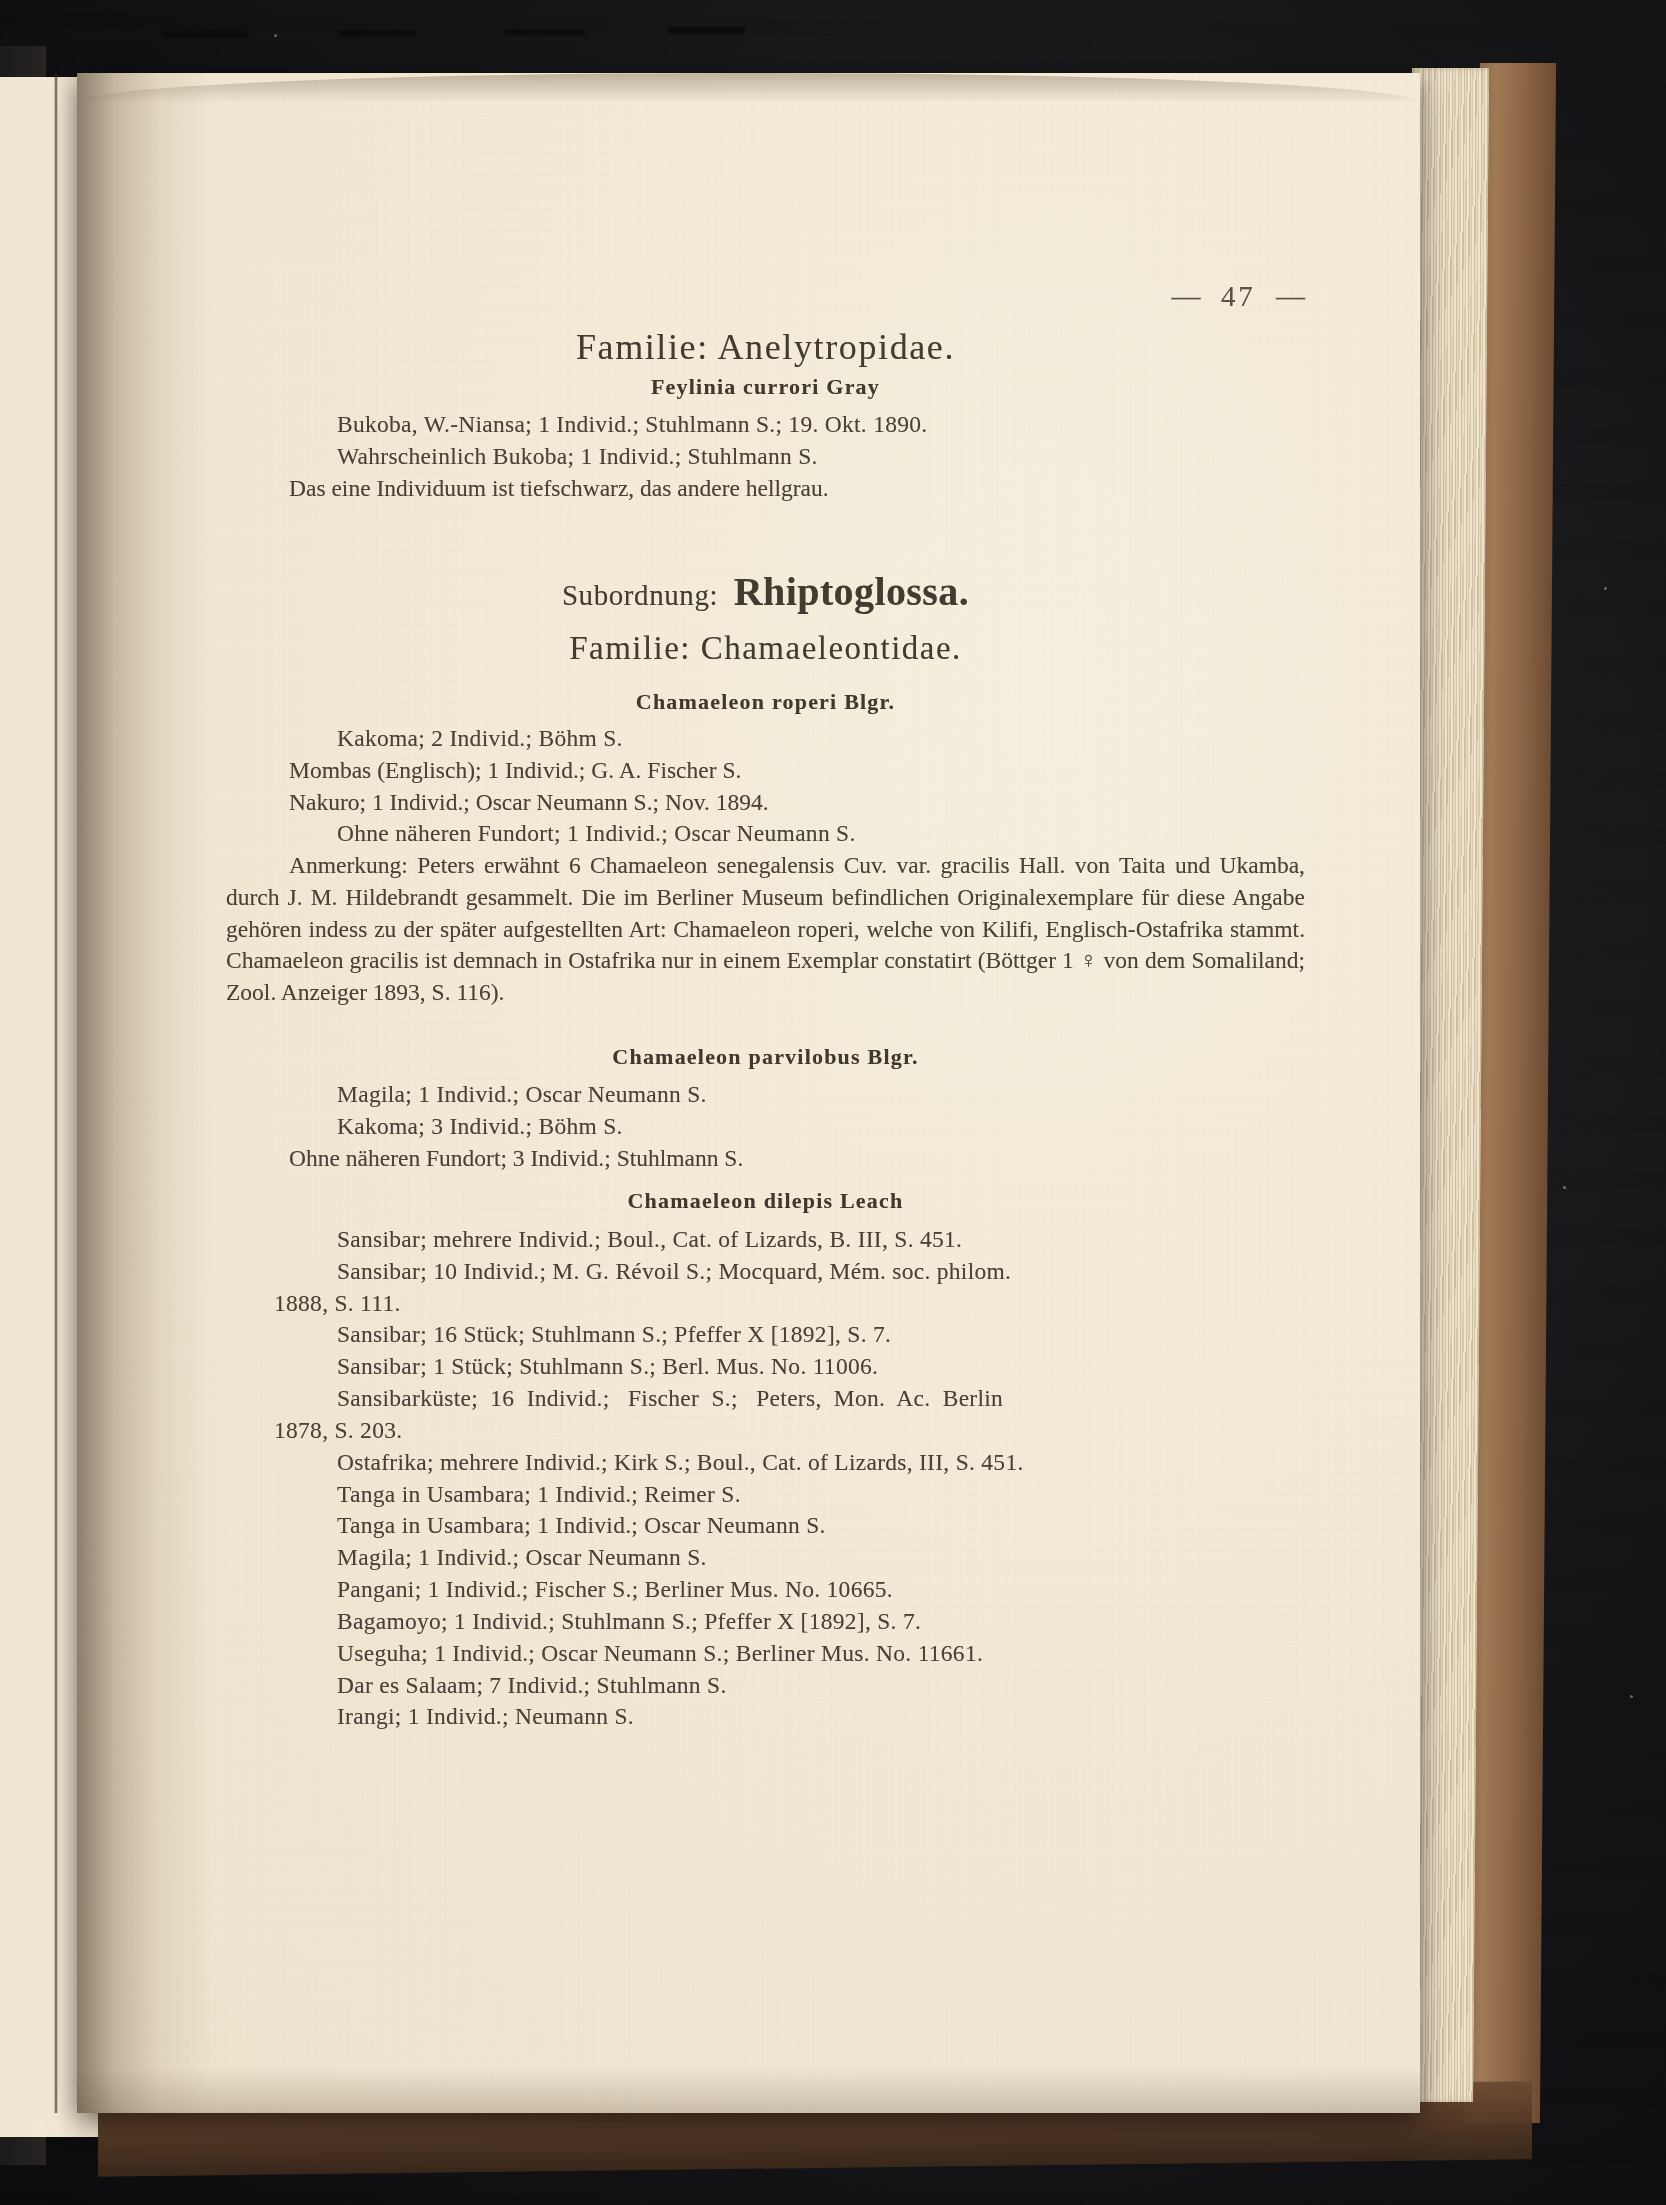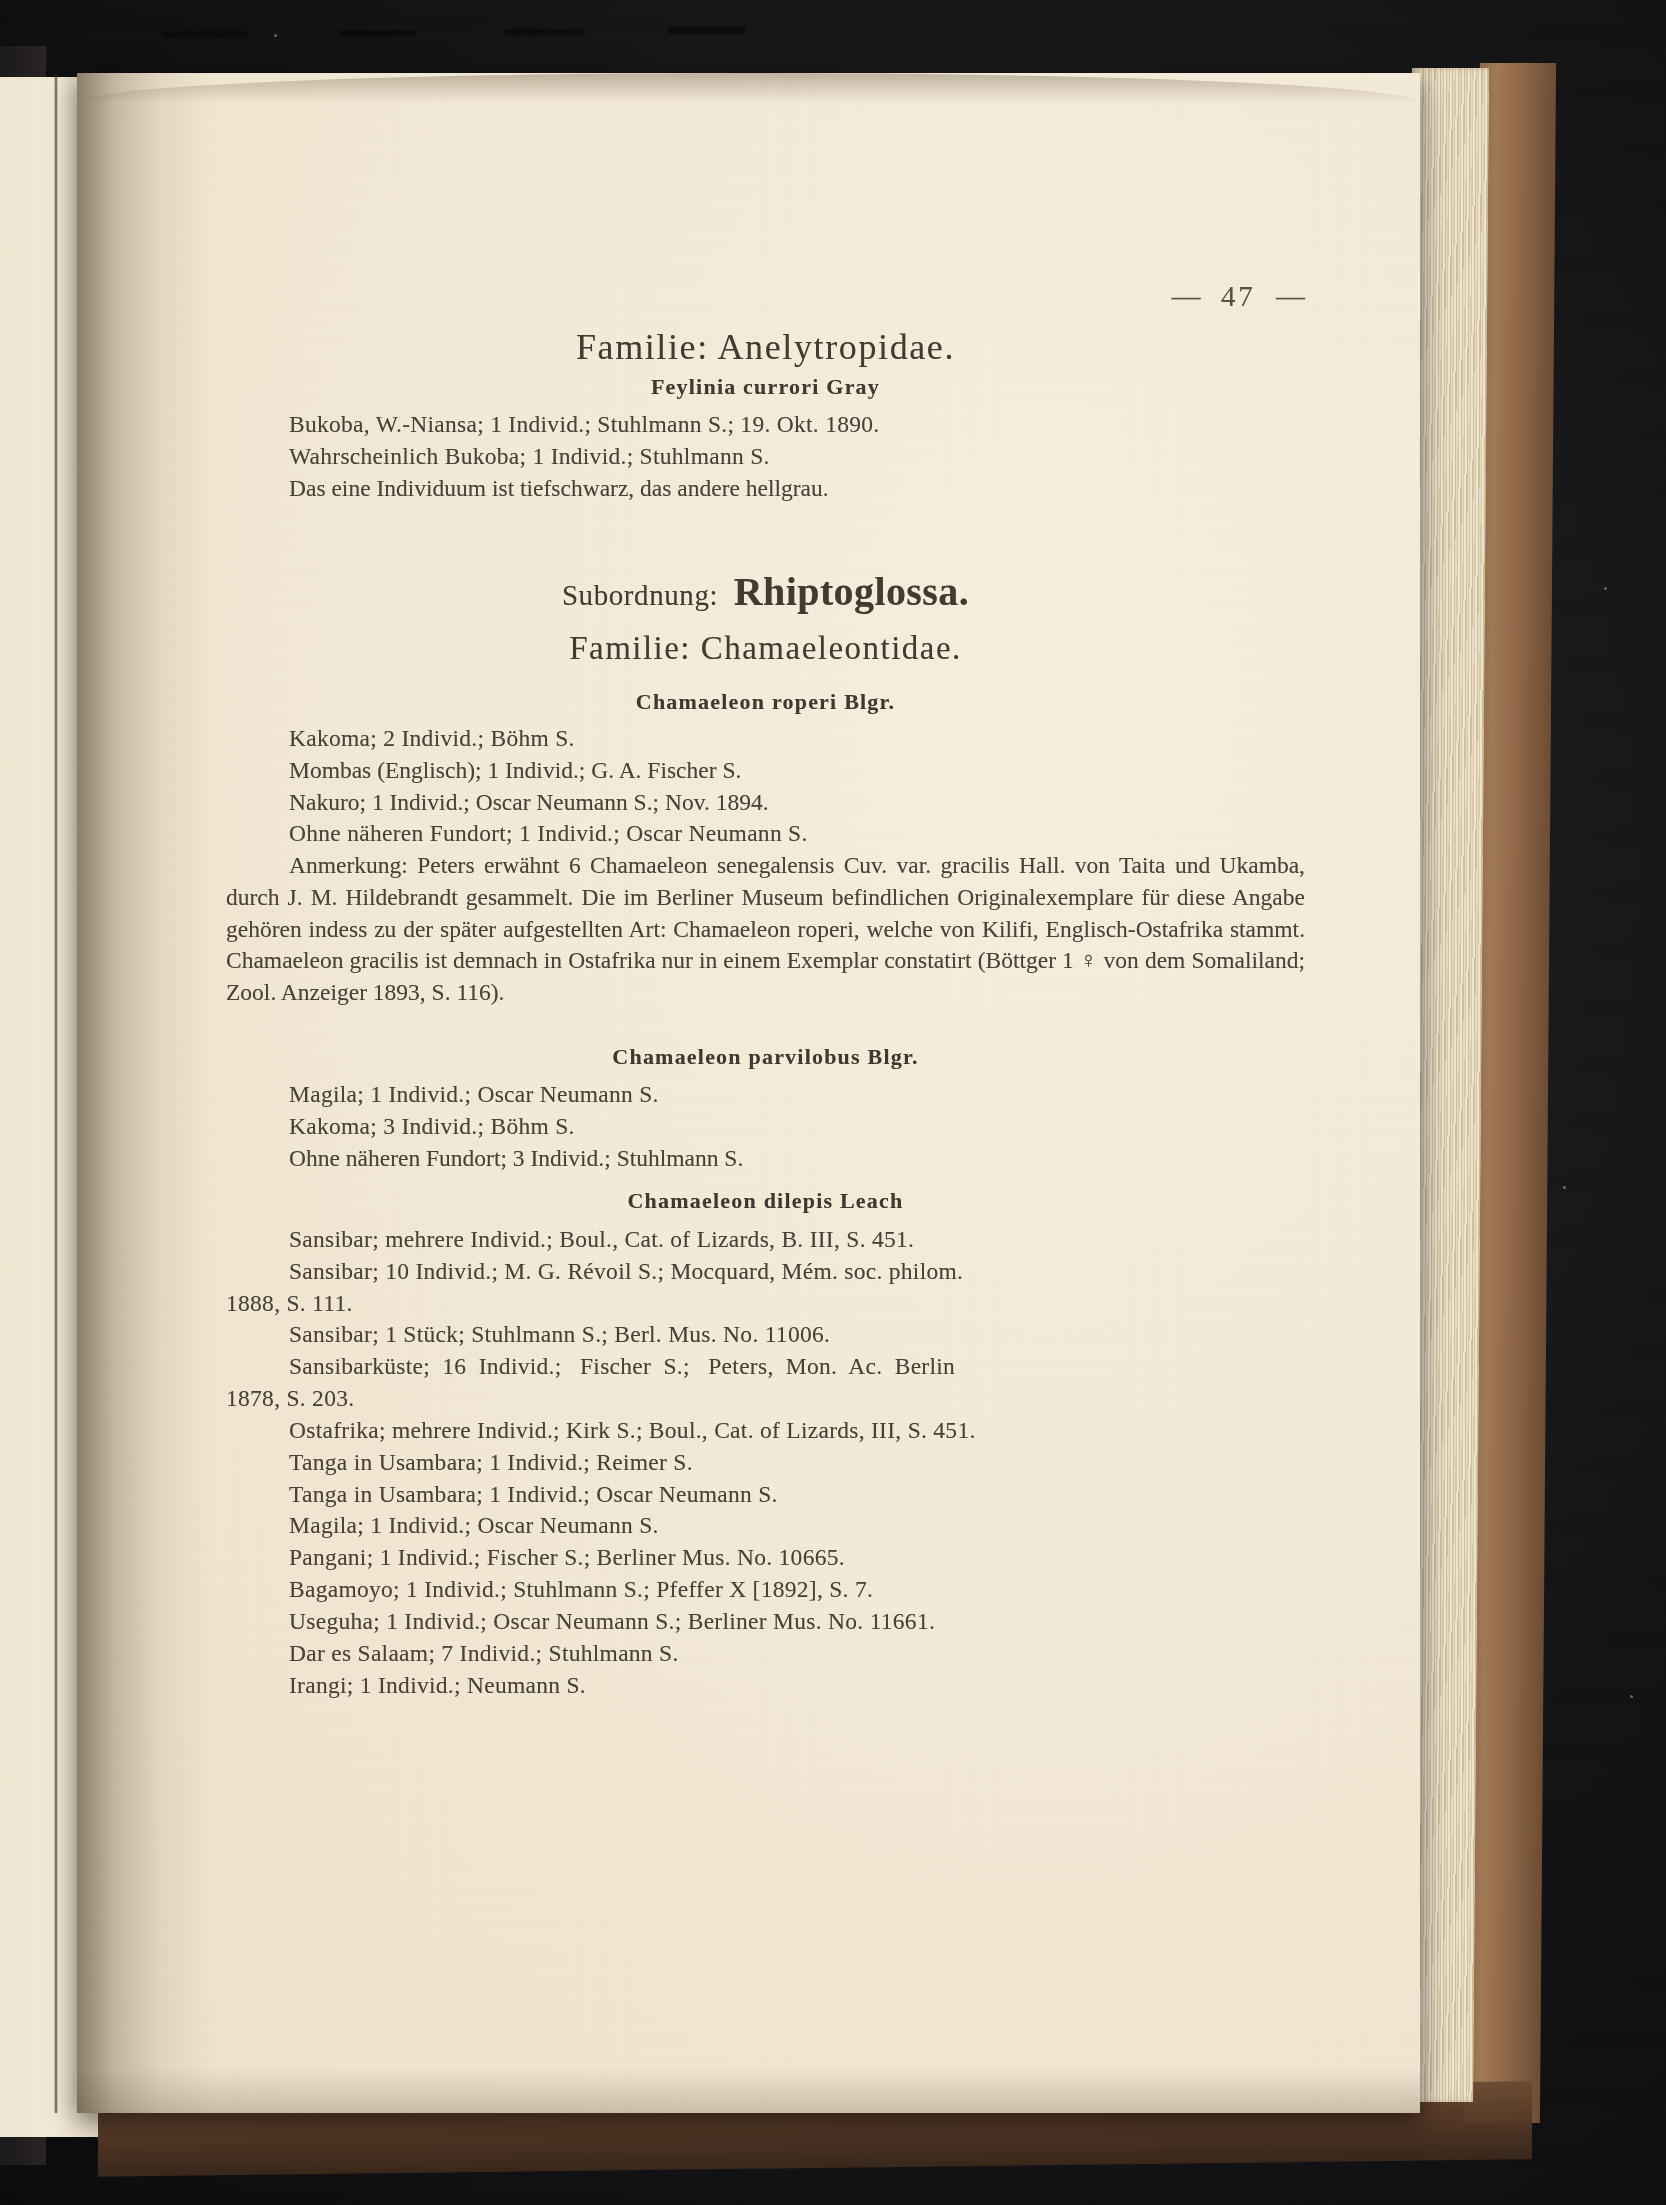--- a/index.html
+++ b/index.html
@@ -77,21 +77,21 @@
     font-weight:normal;font-size:36px;letter-spacing:.045em;color:#433a31;}
   h2.suborder{position:absolute;left:0;width:100%;text-align:center;margin:0;
     font-weight:normal;font-size:29px;letter-spacing:.02em;color:#433a31;}
   h2.suborder .big{font-size:40px;font-weight:bold;letter-spacing:.01em;}
   h3.species{position:absolute;left:0;width:100%;text-align:center;margin:0;
     font-weight:bold;font-size:22px;letter-spacing:.055em;color:#40372f;}
 
   .entries{position:absolute;left:0;width:100%;}
   .entry{font-size:23.5px;line-height:1.355;padding-left:63px;
     white-space:pre-wrap;color:#4a4038;}
-  .entry.spaced{letter-spacing:.012em;}
+  .entry.spaced{letter-spacing:.012em;margin-left:48px;}
   .entry.flush{padding-left:0;}
   .entry.plain{letter-spacing:0;}
 
   .anmerkung{position:absolute;left:0;width:100%;font-size:23.5px;line-height:1.355;
     text-align:justify;text-indent:63px;color:#4a4038;}
   .anmerkung > span{display:block;}
 
   
   .content{text-shadow:0 0 0.5px rgba(74,64,56,.32);}
 </style>
@@ -166,20 +166,21 @@
       <div class="entry spaced">Kakoma; 3 Individ.; Böhm S.</div>
       <div class="entry plain">Ohne näheren Fundort; 3 Individ.; Stuhlmann S.</div>
     </div>
 
     <h3 class="species" style="top:1115px;">Chamaeleon dilepis Leach</h3>
 
     <div class="entries" style="top:1151px;">
       <div class="entry spaced">Sansibar; mehrere Individ.; Boul., Cat. of Lizards, B. III, S. 451.</div>
       <div class="entry spaced">Sansibar; 10 Individ.; M. G. Révoil S.; Mocquard, Mém. soc. philom.</div>
       <div class="entry flush spaced">1888, S. 111.</div>
+      <div class="entry spaced">Sansibar; 16 Stück; Stuhlmann S.; Pfeffer X [1892], S. 7.</div>
       <div class="entry spaced">Sansibar; 1 Stück; Stuhlmann S.; Berl. Mus. No. 11006.</div>
       <div class="entry spaced">Sansibarküste;  16  Individ.;   Fischer  S.;   Peters,  Mon.  Ac.  Berlin</div>
       <div class="entry flush spaced">1878, S. 203.</div>
       <div class="entry spaced">Ostafrika; mehrere Individ.; Kirk S.; Boul., Cat. of Lizards, III, S. 451.</div>
       <div class="entry spaced">Tanga in Usambara; 1 Individ.; Reimer S.</div>
       <div class="entry spaced">Tanga in Usambara; 1 Individ.; Oscar Neumann S.</div>
       <div class="entry spaced">Magila; 1 Individ.; Oscar Neumann S.</div>
       <div class="entry spaced">Pangani; 1 Individ.; Fischer S.; Berliner Mus. No. 10665.</div>
       <div class="entry spaced">Bagamoyo; 1 Individ.; Stuhlmann S.; Pfeffer X [1892], S. 7.</div>
       <div class="entry spaced">Useguha; 1 Individ.; Oscar Neumann S.; Berliner Mus. No. 11661.</div>

